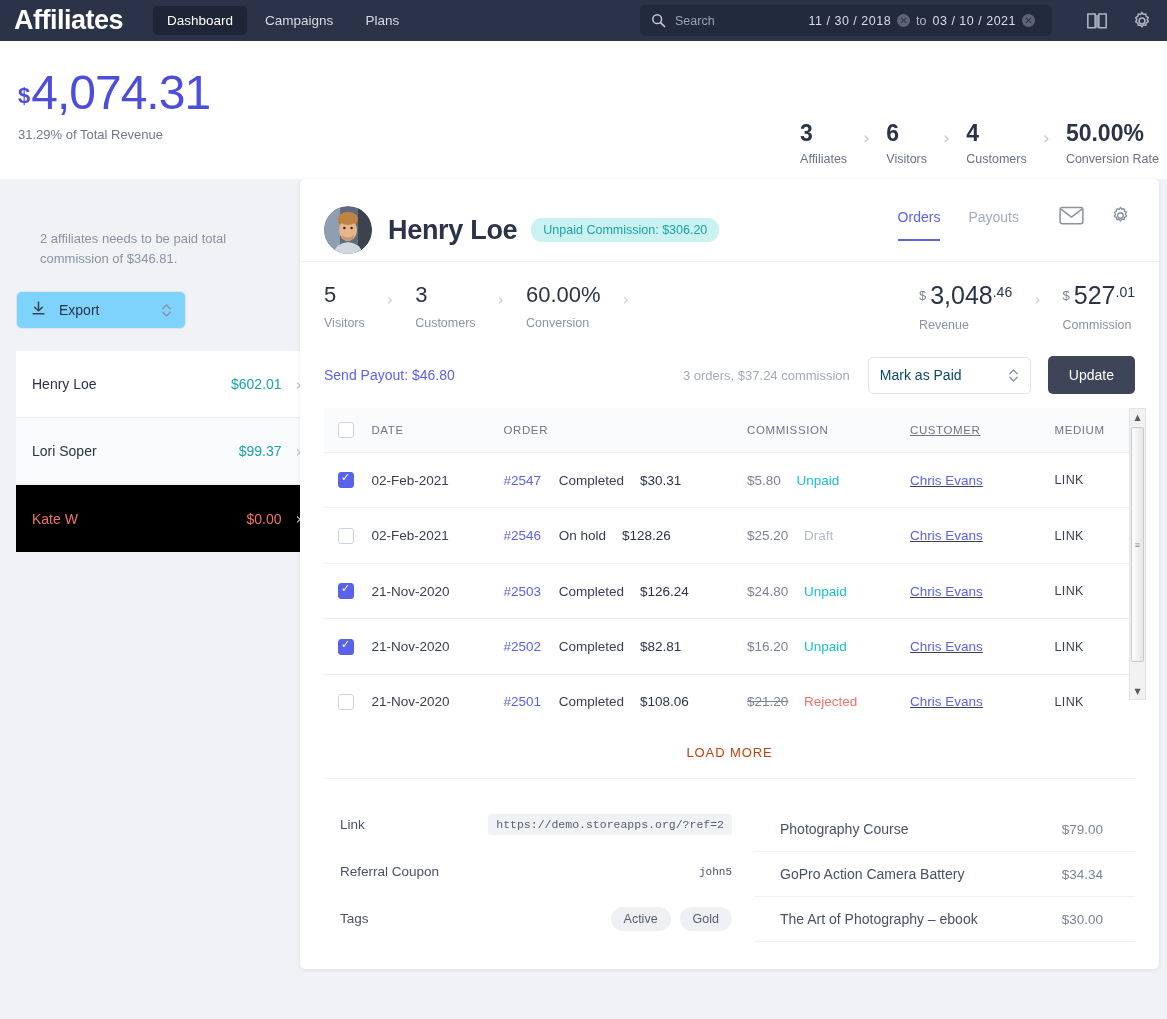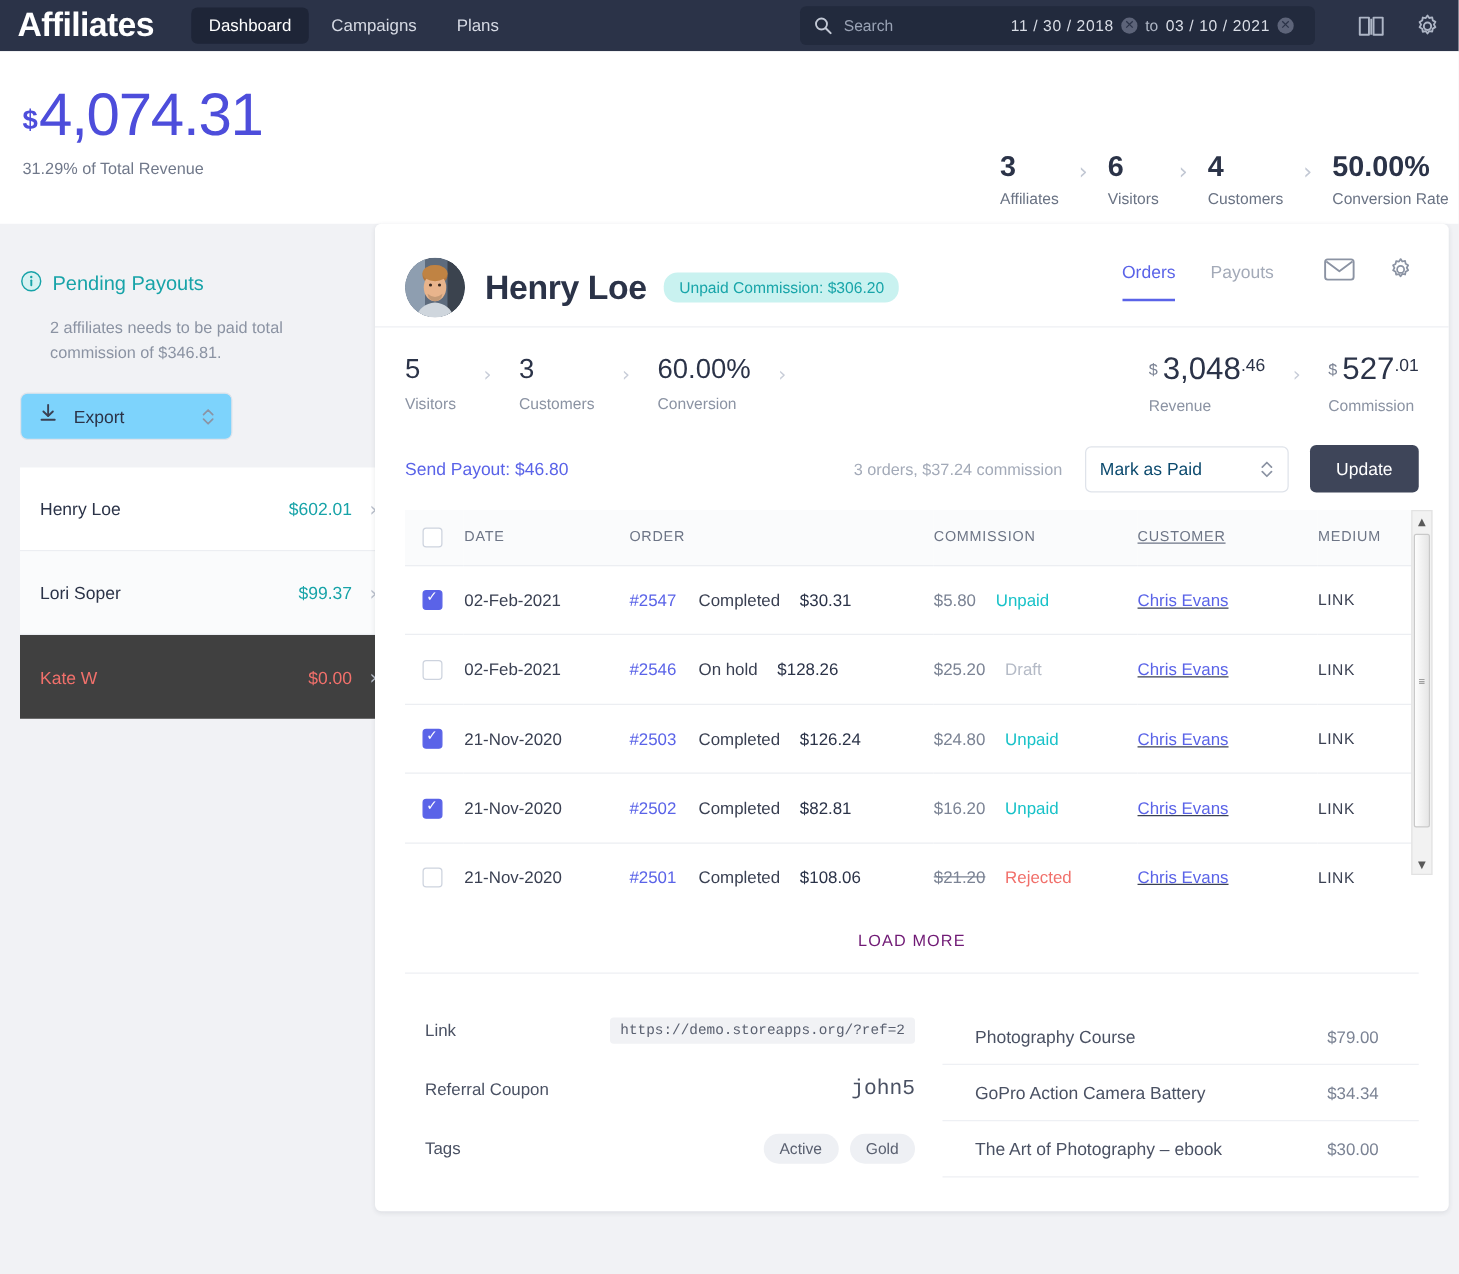--- a/index.html
+++ b/index.html
@@ -80,21 +80,21 @@
   .export-label { font-size: 14px; color: #2b3348; margin-left: 12px; flex: 1; }
   .stepper { display: flex; flex-direction: column; gap: 2px; color: #8b93a3; }
 
   .payout-list { margin-top: 22px; width: 300px; }
   .payout-row {
     height: 67px; display: flex; align-items: center; padding: 0 14px 0 16px;
     border-bottom: 1px solid #eceef2; cursor: pointer;
   }
   .payout-row:nth-child(1) { background: #ffffff; }
   .payout-row:nth-child(2) { background: #fafbfc; }
-  .payout-row:nth-child(3) { background: #404040; border-bottom: none; }
+  .payout-row:nth-child(3) { background: #000000; border-bottom: none; }
   .payout-name { font-size: 14px; color: #2b3348; flex: 1; }
   .payout-name.danger { color: #f1706b; }
   .payout-amt { font-size: 14px; color: #17a3a8; margin-right: 14px; }
   .payout-amt.danger { color: #f1706b; }
   .chev { color: #b9bfcb; font-size: 16px; font-family: "DejaVu Sans", sans-serif; }
 
   
   .card {
     position: absolute; left: 300px; top: 0; width: 859px; min-height: 790px;
     background: #ffffff; border-radius: 5px;
@@ -177,35 +177,35 @@
   
   .tbl-scroll { position: absolute; right: -11px; top: 0; width: 17px; height: 292px; background: #f2f2f2; border: 1px solid #e2e2e2;}
   .sb-arrow { height: 16px; display: flex; align-items: center; justify-content: center; color: #5a5a5a; font-size: 8px; font-family: "DejaVu Sans", sans-serif;}
   .sb-thumb {
     position: absolute; left: 1px; right: 1px; top: 18px; height: 235px;
     background: linear-gradient(90deg,#fdfdfd,#e6e6e6); border: 1px solid #c9c9c9; border-radius: 2px;
     display: flex; align-items: center; justify-content: center; color: #888; font-size: 9px;
   }
   .sb-bottom { position: absolute; bottom: 0; left: 0; right: 0; }
 
-  .load-more { text-align: center; font-size: 13px; color: #701a75; letter-spacing: .9px; padding: 16px 0 18px 0; cursor: pointer;}
+  .load-more { text-align: center; font-size: 13px; color: #c2410c; letter-spacing: .9px; padding: 16px 0 18px 0; cursor: pointer;}
 
   
   .details-sep { border-top: 1px solid #eef0f4; margin: 0 24px; }
   .details { display: flex; padding: 22px 24px 0 24px; }
   .det-left { width: 408px; }
   .det-right { flex: 1; padding-left: 22px; }
   .sec-title { font-size: 13px; color: #4a5163; letter-spacing: .7px; display: flex; align-items: center; gap: 11px; }
   .det-row { display: flex; align-items: center; height: 47px; }
   .det-key { font-size: 13.5px; color: #4a5163; flex: 1; padding-left: 16px; }
   .link-pill {
     background: #f1f2f5; color: #5a6070; font-size: 11.5px;
     font-family: "Liberation Mono", monospace; padding: 4px 8px; border-radius: 3px;
   }
-  .det-val { font-size: 17px; color: #4a5163; font-family: "Liberation Mono", monospace;}
+  .det-val { font-size: 11px; color: #4a5163; font-family: "Liberation Mono", monospace;}
   .tag {
     background: #eef0f4; color: #5a6070; font-size: 12.5px;
     border-radius: 12px; padding: 5px 13px; margin-left: 9px;
   }
   .prod-row { display: flex; align-items: center; height: 45px; border-bottom: 1px solid #eef0f4; padding-left: 26px;}
   .prod-name { font-size: 14px; color: #4a5163; flex: 1; }
   .prod-price { font-size: 13.5px; color: #7b8394; padding-right: 32px;}
   .prod-list { margin-top: 6px; }
 </style>
 </head>
@@ -278,30 +278,20 @@
     <div class="kpi">
       <div class="kpi-val">50.00%</div>
       <div class="kpi-label">Conversion Rate</div>
     </div>
   </div>
 </div>
 
 <div class="body-area">
 
   <div class="sidebar">
-    <div class="pp-head">
-      <span>
-        <svg width="18" height="18" viewBox="0 0 20 20">
-            <circle cx="10" cy="10" r="8.4" fill="#d7f2f2" stroke="#17a3a8" stroke-width="1.3"></circle>
-            <circle cx="10" cy="6.2" r="1.05" fill="#17a3a8"></circle>
-            <rect x="9.2" y="8.4" width="1.7" height="6" rx=".8" fill="#17a3a8"></rect>
-          </svg>
-      </span>
-      <span class="pp-title">Pending Payouts</span>
-    </div>
     <div class="pp-desc">2 affiliates needs to be paid total commission of $346.81.</div>
 
     <div class="export-btn">
       <span>
         <svg width="17" height="17" viewBox="0 0 18 18">
             <line x1="9" y1="2" x2="9" y2="11" stroke="#3a4052" stroke-width="1.6" stroke-linecap="round"></line>
             <polyline points="5,7.6 9,11.4 13,7.6" fill="none" stroke="#3a4052" stroke-width="1.6" stroke-linecap="round" stroke-linejoin="round"></polyline>
             <line x1="3.4" y1="14.6" x2="14.6" y2="14.6" stroke="#3a4052" stroke-width="1.6" stroke-linecap="round"></line>
           </svg>
       </span>

